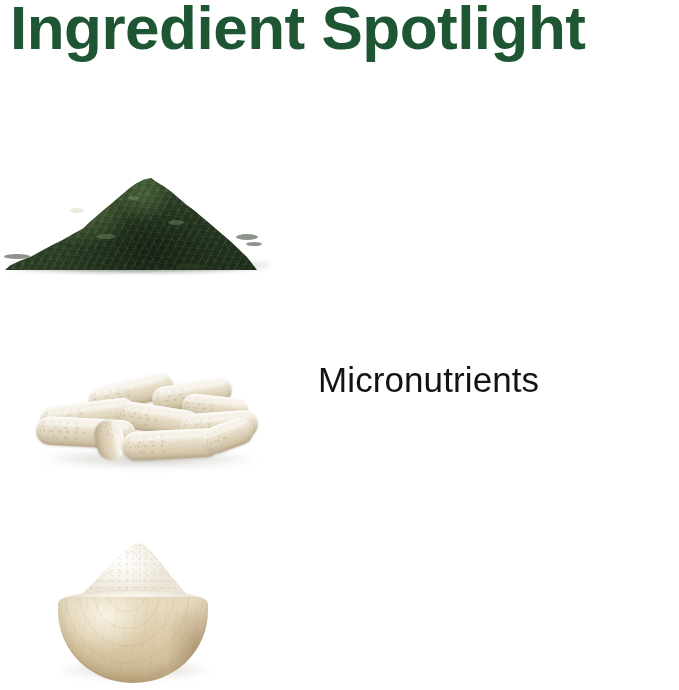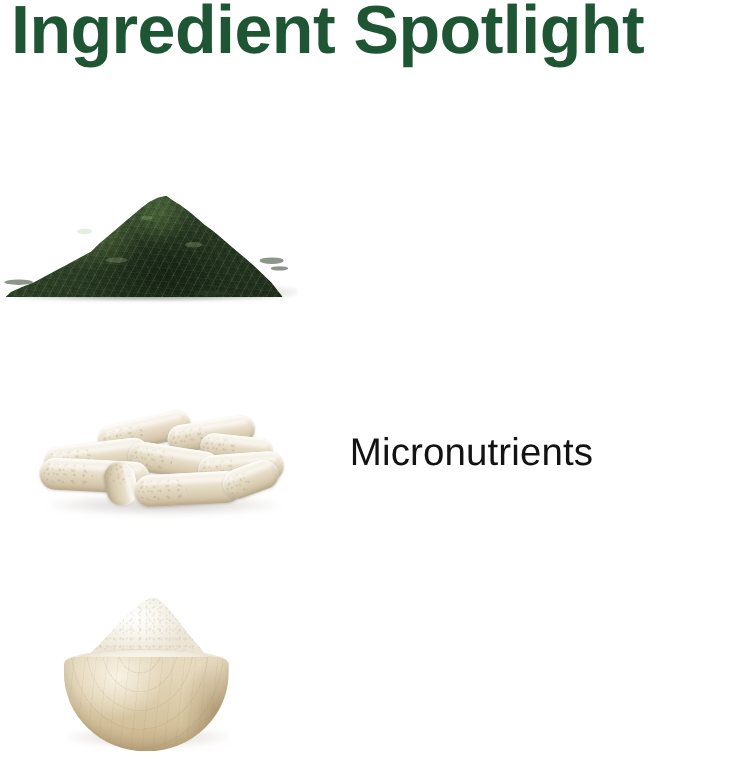--- a/index.html
+++ b/index.html
@@ -50,21 +50,21 @@
     position: absolute;
     left: 318px;
     font-family: "Liberation Sans", sans-serif;
     font-weight: normal;
     font-size: 35px;
     line-height: 44px;
     letter-spacing: 0.1px;
     color: #131313;
     white-space: nowrap;
   }
-  #label-micronutrients { top: 198px; margin-top: 32px; }
+  #label-micronutrients { top: 198px; }
 
   
   .powder-wrap {
     position: absolute;
     left: 0px;
     top: 12px;
     width: 280px;
     height: 115px;
   }
   

